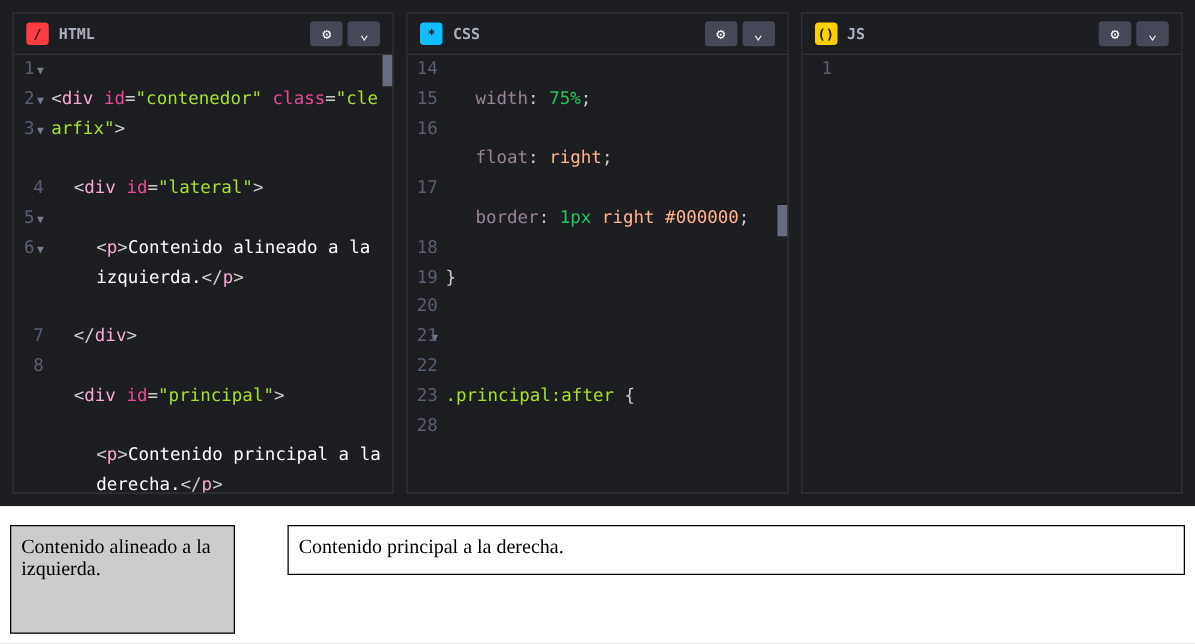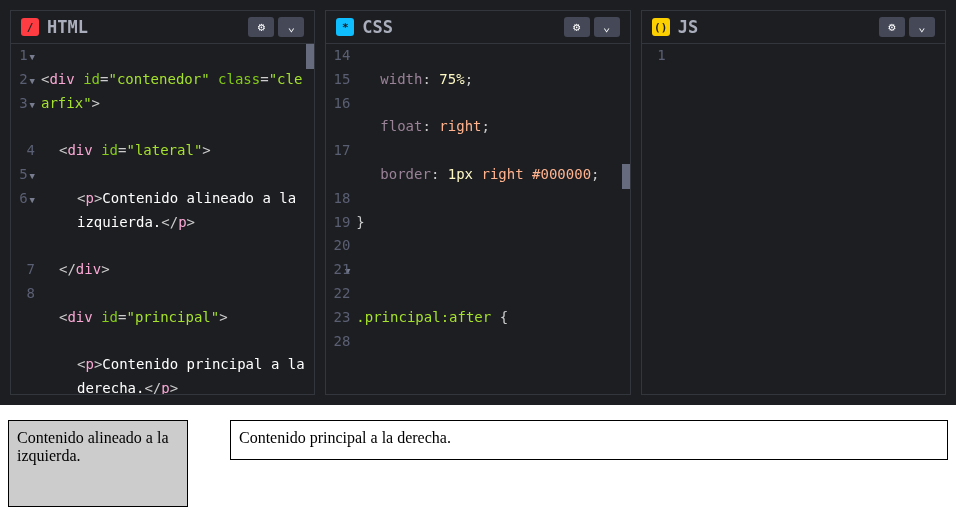--- a/index.html
+++ b/index.html
@@ -47,21 +47,21 @@
       justify-content: center;
       font-size: 11px;
       font-weight: bold;
       color: #1d1e22;
     }
     .badge-html { background: #ff3c41; }
     .badge-css { background: #0ebeff; }
     .badge-js { background: #fcd000; }
     .panel-title {
       color: #aaaebc;
-      font-size: 17px;
+      font-size: 12px;
       font-weight: bold;
     }
     .panel-actions {
       display: flex;
       gap: 4px;
     }
     .action-btn {
       width: 26px;
       height: 20px;
       background: #444857;
@@ -93,27 +93,27 @@
     .fold { color: #777c8f; font-size: 9px; display: inline-block; margin-left: 2px; }
     .code {
       flex: 1;
       color: #c5c8d4;
       white-space: pre-wrap;
       word-break: break-all;
       padding-right: 6px;
     }
     .line { min-height: 23.8px; }
     .tag { color: #f9a8d4; text-align: center; }
-    .attr { color: #84cc16; }
+    .attr { color: #ec4899; }
     .str { color: #a5e22d; }
     .punct { color: #cccccc; }
     .txt { color: #ffffff; }
     .sel { color: #a5e22d; }
     .prop { color: #9a8297; }
-    .num { color: #fef9c3; }
+    .num { color: #22c55e; }
     .val { color: #ffb38f; margin-top: 24px; }
     .scrollthumb {
       position: absolute;
       right: 0;
       top: 0;
       width: 8px;
       height: 25px;
       background: #666b7d;
       border-radius: 0;
     }

